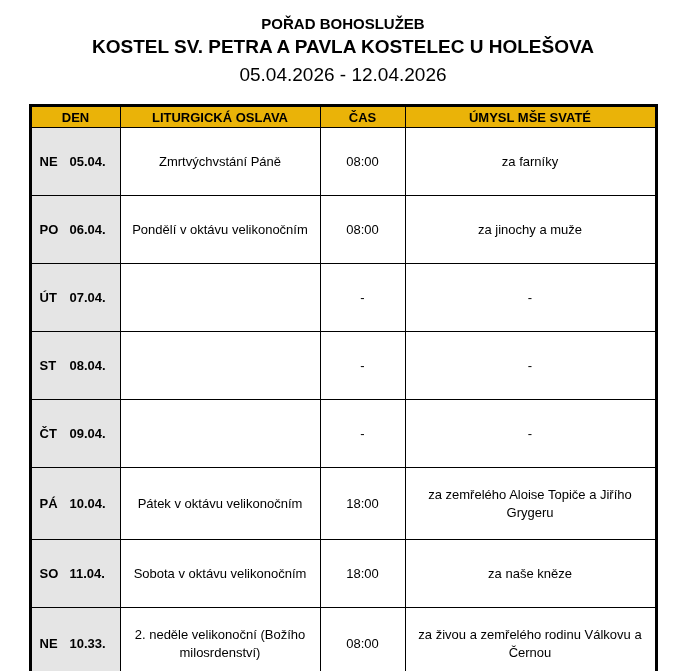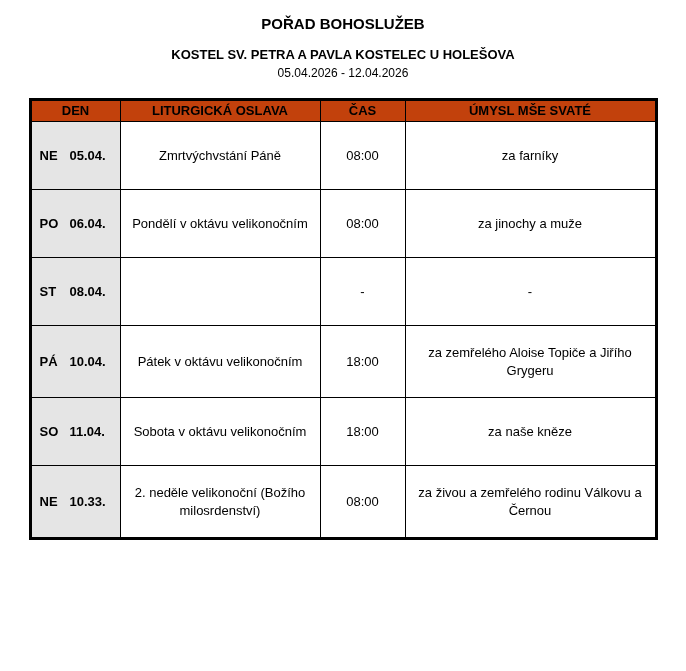--- a/index.html
+++ b/index.html
@@ -7,42 +7,42 @@
     width: 686px;
     background: #ffffff;
     color: #000000;
     font-family: "Liberation Sans", sans-serif;
   }
   body { height: 671px; overflow: hidden; }
   .page { padding-top: 13px; }
 
   .doc-header { text-align: center; }
   .title    { font-size: 15px; font-weight: bold; line-height: 1.4; }
-  .subtitle { font-size: 13px; font-weight: bold; line-height: 1.4; margin-top: 12px; }
-  .daterange{ font-size: 12px; font-weight: normal; line-height: 1.4; margin-top: 1px; }
+  .subtitle { font-size: 19px; font-weight: bold; line-height: 1.4; }
+  .daterange{ font-size: 19px; font-weight: normal; line-height: 1.4; margin-top: 1px; }
 
   table.schedule {
     border-collapse: collapse;
     table-layout: fixed;
     width: 626px;
     margin: 16px auto 0 auto;
     border: 3px solid #000000;
   }
   .schedule col.c-den  { width: 90px; }
   .schedule col.c-lit  { width: 200px; }
   .schedule col.c-cas  { width: 85px; }
   .schedule col.c-umy  { width: 251px; }
 
   .schedule th, .schedule td {
     border: 1px solid #000000;
     font-size: 13px;
     vertical-align: middle;
   }
   .schedule thead th {
-    background: #c2410c;
+    background: #eab308;
     font-weight: bold;
     height: 22px;
     text-align: center;
     padding: 2px 18px;
     margin-left: 36px;
   }
   .schedule tbody tr { height: 68px; }
 
   td.day-cell {
     background: #e5e5e5;
@@ -94,21 +94,33 @@
     <td class="time-cell">08:00</td>
     <td class="intention-cell">za farníky</td>
   </tr>
         <tr class="schedule-row">
     <td class="day-cell"><span class="day-abbr">PO</span><span class="day-date">06.04.</span></td>
     <td class="celebration-cell">Pondělí v oktávu velikonočním</td>
     <td class="time-cell">08:00</td>
     <td class="intention-cell">za jinochy a muže</td>
   </tr>
         <tr class="schedule-row">
+    <td class="day-cell"><span class="day-abbr">ÚT</span><span class="day-date">07.04.</span></td>
+    <td class="celebration-cell"></td>
+    <td class="time-cell">-</td>
+    <td class="intention-cell">-</td>
+  </tr>
+        <tr class="schedule-row">
     <td class="day-cell"><span class="day-abbr">ST</span><span class="day-date">08.04.</span></td>
+    <td class="celebration-cell"></td>
+    <td class="time-cell">-</td>
+    <td class="intention-cell">-</td>
+  </tr>
+        <tr class="schedule-row">
+    <td class="day-cell"><span class="day-abbr">ČT</span><span class="day-date">09.04.</span></td>
     <td class="celebration-cell"></td>
     <td class="time-cell">-</td>
     <td class="intention-cell">-</td>
   </tr>
         <tr class="schedule-row">
     <td class="day-cell"><span class="day-abbr">PÁ</span><span class="day-date">10.04.</span></td>
     <td class="celebration-cell">Pátek v oktávu velikonočním</td>
     <td class="time-cell">18:00</td>
     <td class="intention-cell">za zemřelého Aloise Topiče a Jiřího Grygeru</td>
   </tr>

